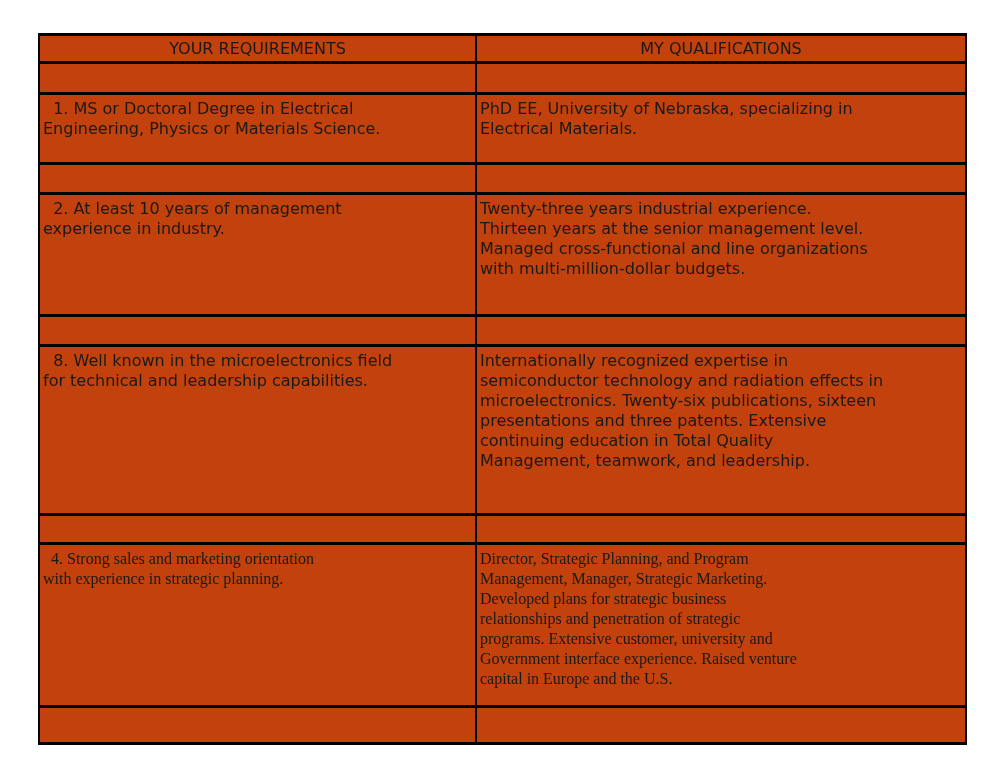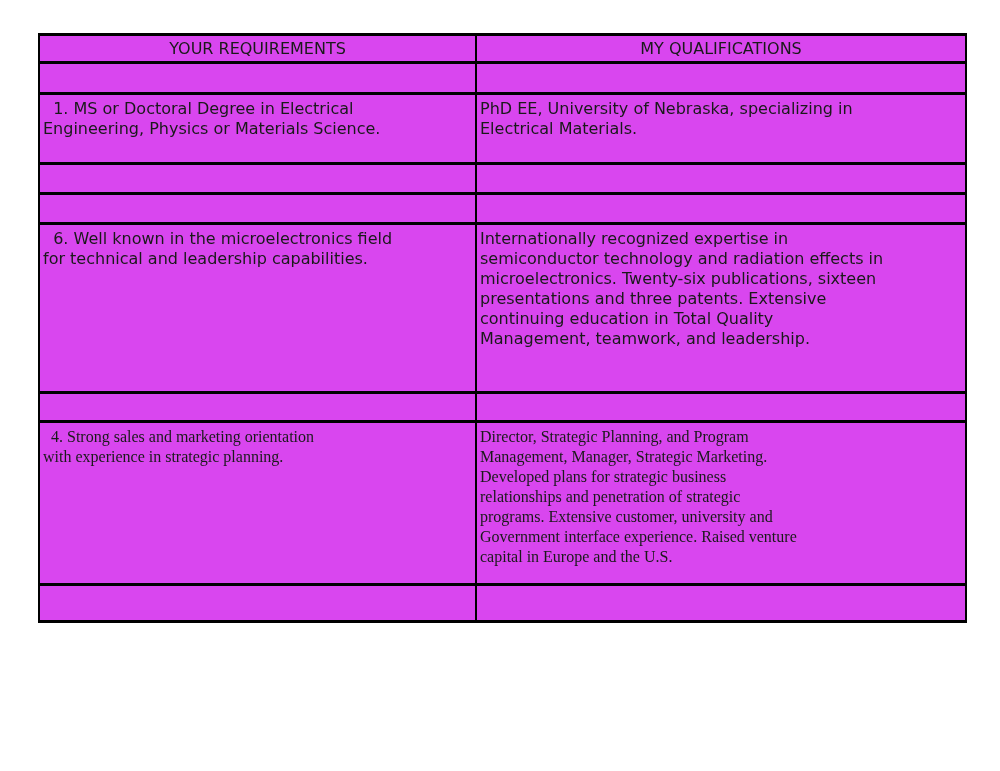--- a/index.html
+++ b/index.html
@@ -14,21 +14,21 @@
     font-family: "DejaVu Sans", "Liberation Sans", sans-serif;
     color: #1a1a1a;
   }
   .doc-table {
     position: absolute;
     left: 38px;
     top: 33px;
     width: 927px;
     border-collapse: collapse;
     table-layout: fixed;
-    background: #d946ef;
+    background: #c2410c;
   }
   .doc-table col.c-left  { width: 437px; }
   .doc-table col.c-right { width: 490px; }
   .doc-table td, .doc-table th {
     border: 2px solid #000000;
     border-top-width: 3px;
     border-bottom-width: 3px;
     font-size: 16px;
     line-height: 20px;
     font-weight: normal;
@@ -78,28 +78,36 @@
 Engineering, Physics or Materials Science.</td>
       <td class="cell">PhD EE, University of Nebraska, specializing in
 Electrical Materials.</td>
     </tr>
 
     <tr class="r-spacer">
       <td class="cell"></td>
       <td class="cell"></td>
     </tr>
 
+    <tr class="r-row2">
+      <td class="cell">  2. At least 10 years of management
+experience in industry.</td>
+      <td class="cell">Twenty-three years industrial experience.
+Thirteen years at the senior management level.
+Managed cross-functional and line organizations
+with multi-million-dollar budgets.</td>
+    </tr>
 
     <tr class="r-spacer">
       <td class="cell"></td>
       <td class="cell"></td>
     </tr>
 
     <tr class="r-row3">
-      <td class="cell">  6. Well known in the microelectronics field
+      <td class="cell">  8. Well known in the microelectronics field
 for technical and leadership capabilities.</td>
       <td class="cell">Internationally recognized expertise in
 semiconductor technology and radiation effects in
 microelectronics. Twenty-six publications, sixteen
 presentations and three patents. Extensive
 continuing education in Total Quality
 Management, teamwork, and leadership.</td>
     </tr>
 
     <tr class="r-spacer-d">

